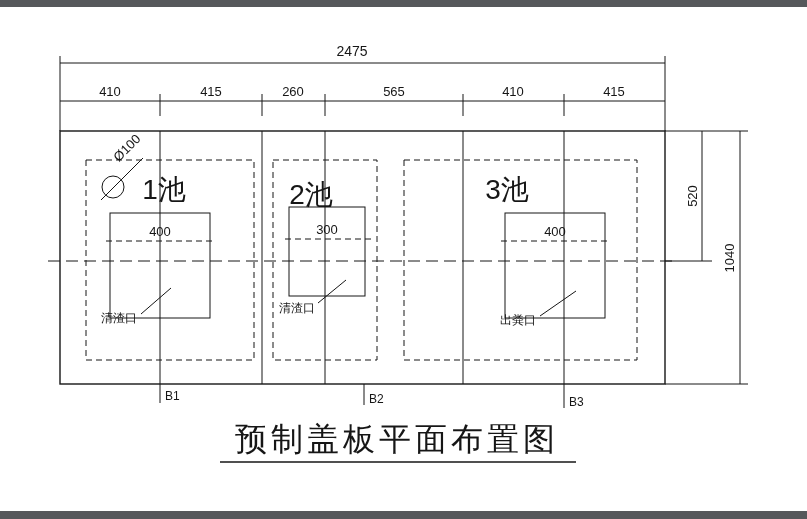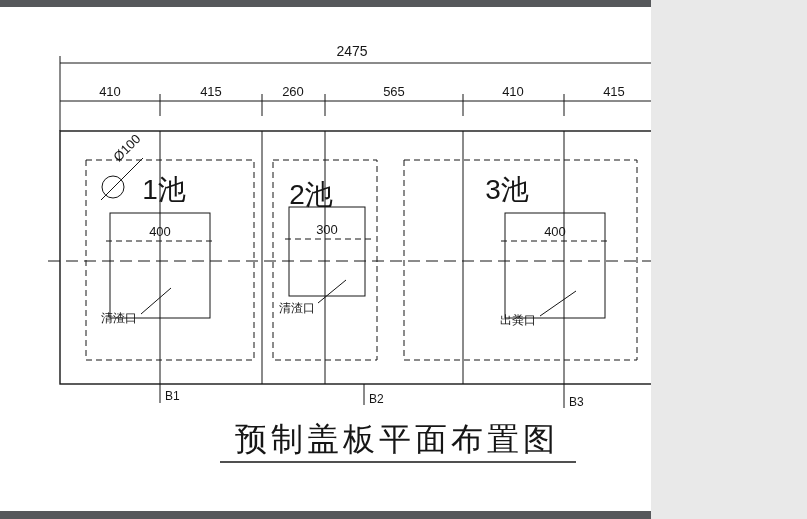--- a/index.html
+++ b/index.html
@@ -1,18 +1,18 @@
 <!DOCTYPE html>
 <html><head>
 <meta charset="utf-8">
 <style>
   html,body{margin:0;padding:0;background:#e9e9e9;}
   .page{
     position:relative;
-    width:651px;height:519px;
+    width:807px;height:519px;
     background:#ffffff;
     overflow:hidden;
     font-family:"Liberation Sans", sans-serif;
   }
   .edge-bar{position:absolute;left:0;width:807px;background:#56585b;}
   .edge-top{top:0;height:7px;}
   .edge-bottom{top:511px;height:8px;}
   svg{position:absolute;left:0;top:0;}
   svg line, svg rect, svg circle, svg path{stroke:#161616;fill:none;stroke-width:1;}
   svg .med{stroke-width:1.4;}

